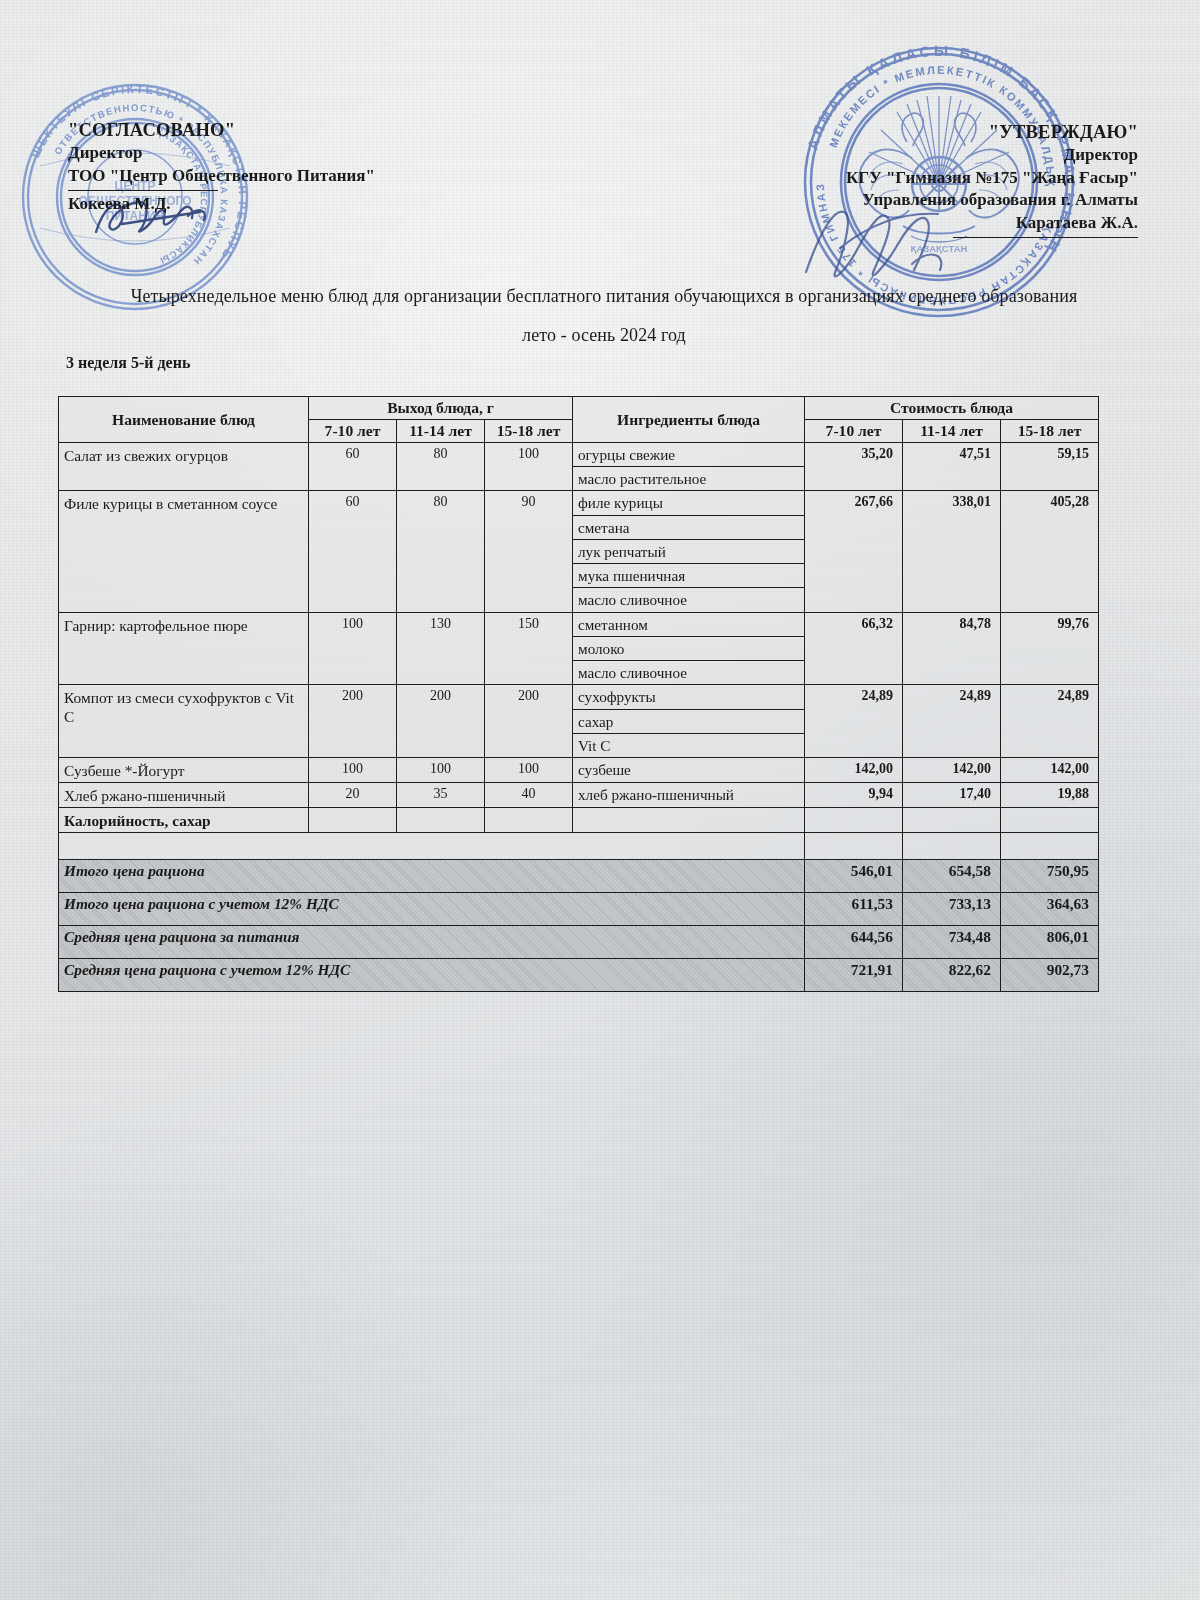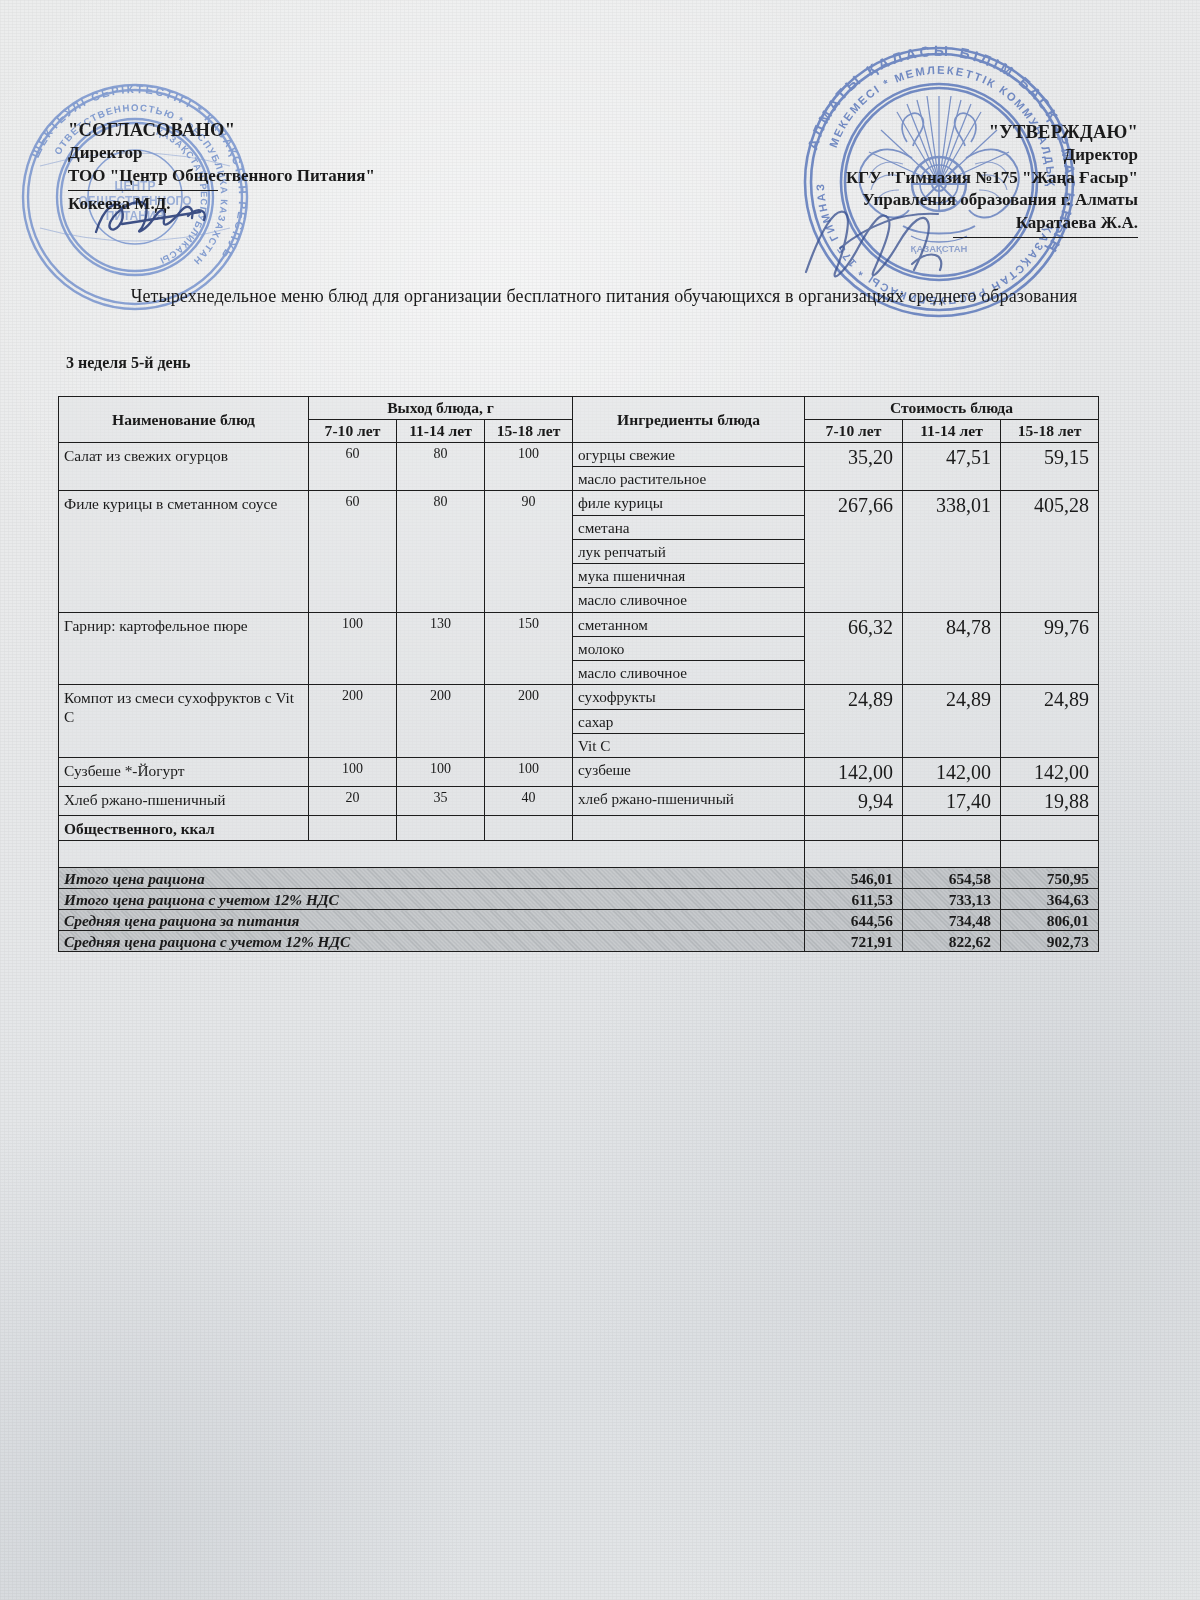--- a/index.html
+++ b/index.html
@@ -60,30 +60,30 @@
   #tbl-wrap{position:absolute;left:58px;top:396px;width:1038px;}
   table{border-collapse:collapse;width:100%;table-layout:fixed;
         font-size:15.2px;background:rgba(226,228,229,0.55);}
   th,td{border:1.4px solid #1d1d1d;padding:2px 5px;vertical-align:top;
         font-weight:normal;background:transparent;}
   thead th{text-align:center;font-weight:bold;vertical-align:middle;font-size:15.6px;}
   .l{text-align:left;}
   .r{text-align:right;}
   td.name{font-size:15.4px;line-height:1.24;padding-top:3px;}
   td.num{text-align:center;font-size:14px;padding-top:3px;}
-  td.cost{text-align:right;font-size:20px;padding-top:3px;padding-right:9px;}
+  td.cost{text-align:right;font-size:14px;padding-top:3px;padding-right:9px;font-weight:bold;}
   td.ing{font-size:15.2px;line-height:1.2;padding-top:3px;}
   td.bold{font-weight:bold;}
   
   tr.sum td{
     font-style:italic;font-weight:bold;font-size:15.4px;
     background:
       repeating-linear-gradient(45deg, rgba(120,125,130,.30) 0 1px, rgba(255,255,255,0) 1px 3px),
       rgba(176,180,184,.52);
-    padding-top:2px;padding-bottom:0;
+    padding-top:2px;padding-bottom:12px;
   }
   tr.sum td.cost{font-style:normal;}
   tr.spacer td{height:22px;}
   
   col.w-name{width:250px;}
   col.w-out{width:88px;}
   col.w-ing{width:232px;}
   col.w-cost{width:98px;}
 </style>
 </head>
@@ -218,20 +218,21 @@
       <path d="M6,94 C20,54 34,30 44,34 C54,38 42,78 36,92 C30,106 44,96 58,70
                C72,44 82,32 88,40 C94,48 80,78 74,92 C68,106 84,90 98,66
                C112,42 124,34 128,44 C132,54 120,80 114,92"></path>
       <path d="M40,70 C70,46 104,34 138,36"></path>
       <path d="M112,86 C130,70 146,76 140,92"></path>
     </g>
   </svg>
 
   <div id="title-block">
     <div class="l1">Четырехнедельное меню блюд для организации бесплатного питания обучающихся в организациях среднего образования</div>
+    <div class="l3">лето - осень 2024 год</div>
   </div>
   <div id="daylabel">3 неделя 5-й день</div>
 
   <div class="appr appr-left">
     <div class="ttl">"СОГЛАСОВАНО"</div>
     <div>Директор</div>
     <div>ТОО "Центр Общественного Питания"</div>
     <div class="sig-rule l"></div>
     <div>Кокеева М.Д.</div>
   </div>
@@ -355,21 +356,21 @@
             <td class="name l" rowspan="1">Хлеб ржано-пшеничный</td>
             <td class="num" rowspan="1">20</td>
             <td class="num" rowspan="1">35</td>
             <td class="num" rowspan="1">40</td>
             <td class="ing l">хлеб ржано-пшеничный</td>
             <td class="cost" rowspan="1">9,94</td>
             <td class="cost" rowspan="1">17,40</td>
             <td class="cost" rowspan="1">19,88</td>
           </tr>
           <tr>
-            <td class="name l bold">Общественного, ккал</td>
+            <td class="name l bold">Калорийность, сахар</td>
             <td class="num"></td>
             <td class="num"></td>
             <td class="num"></td>
             <td class="ing l"></td>
             <td class="cost"></td>
             <td class="cost"></td>
             <td class="cost"></td>
           </tr>
           <tr class="spacer">
             <td colspan="5"> </td>

